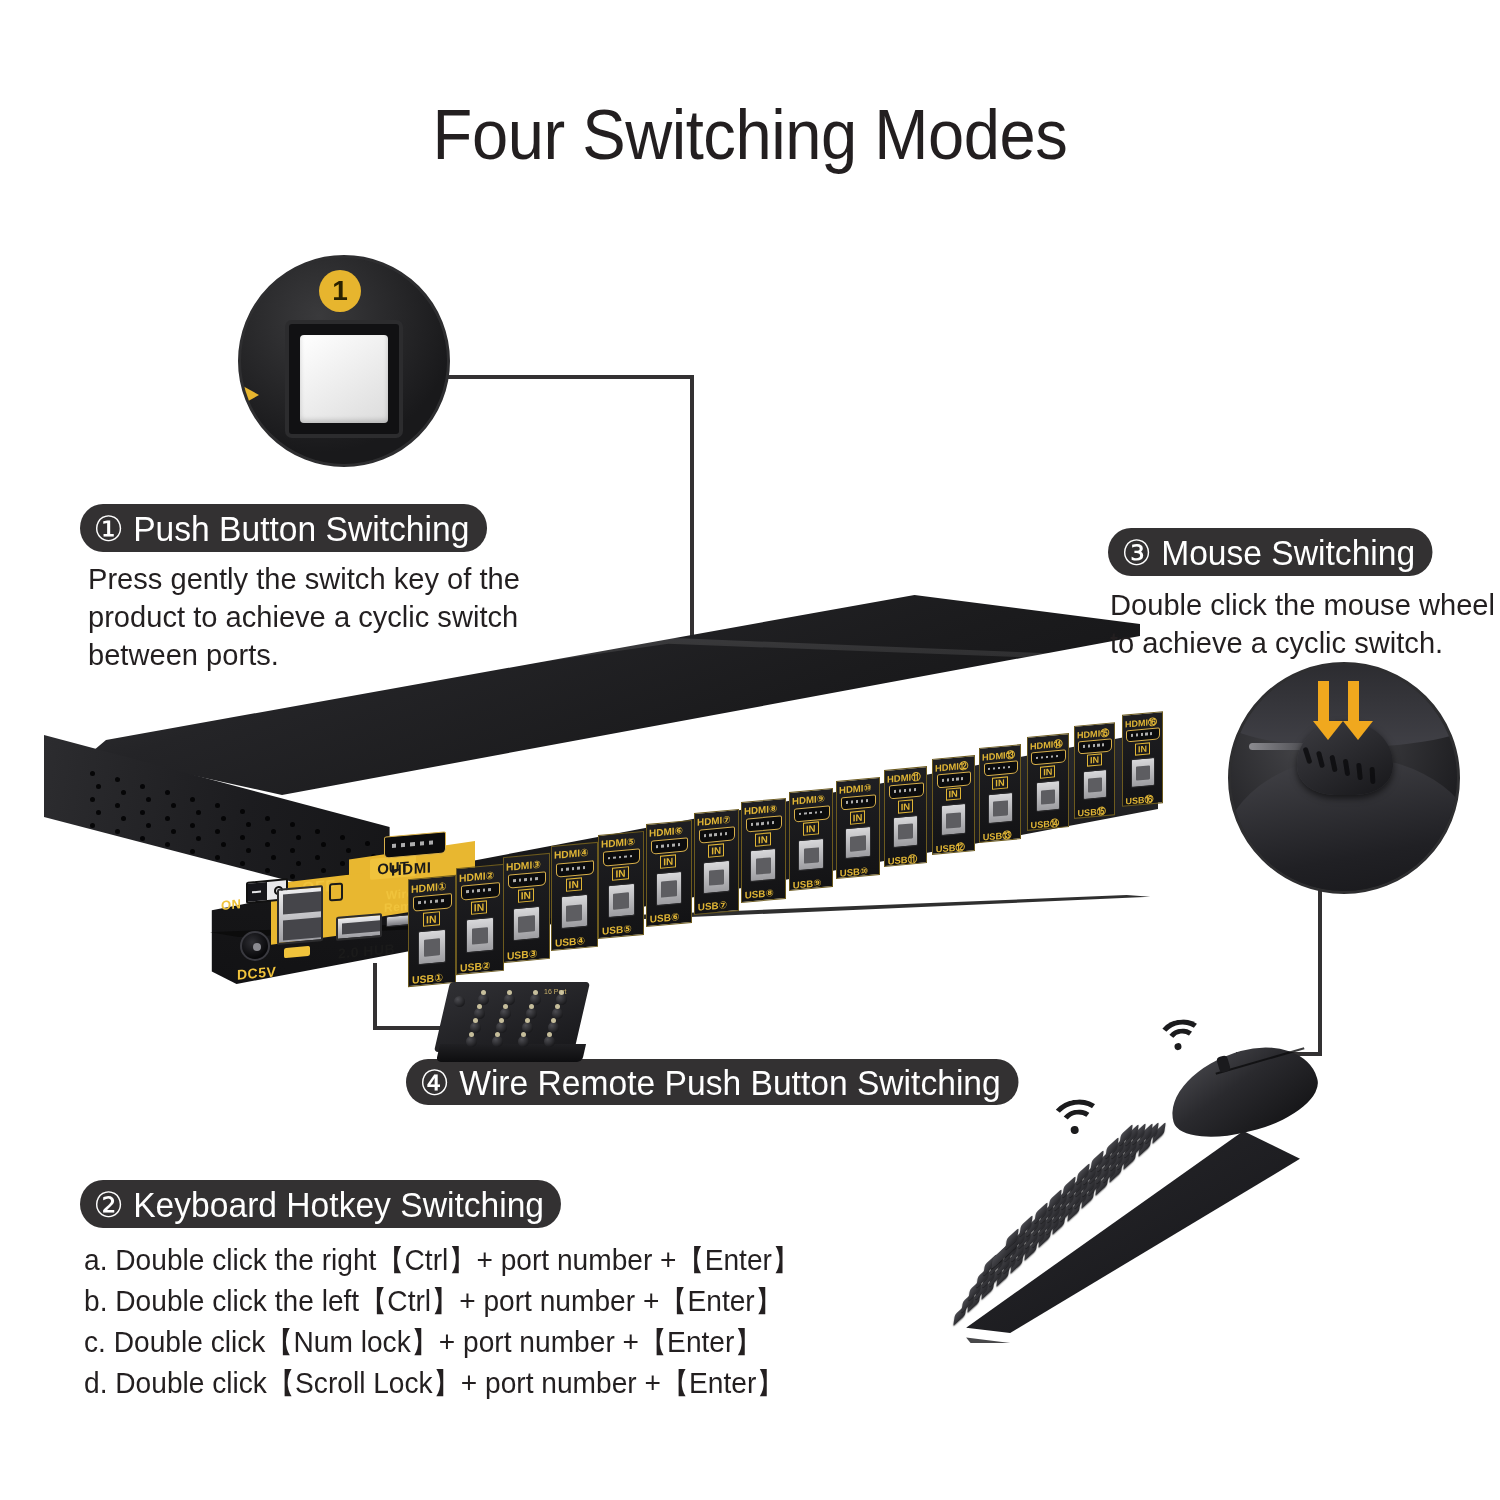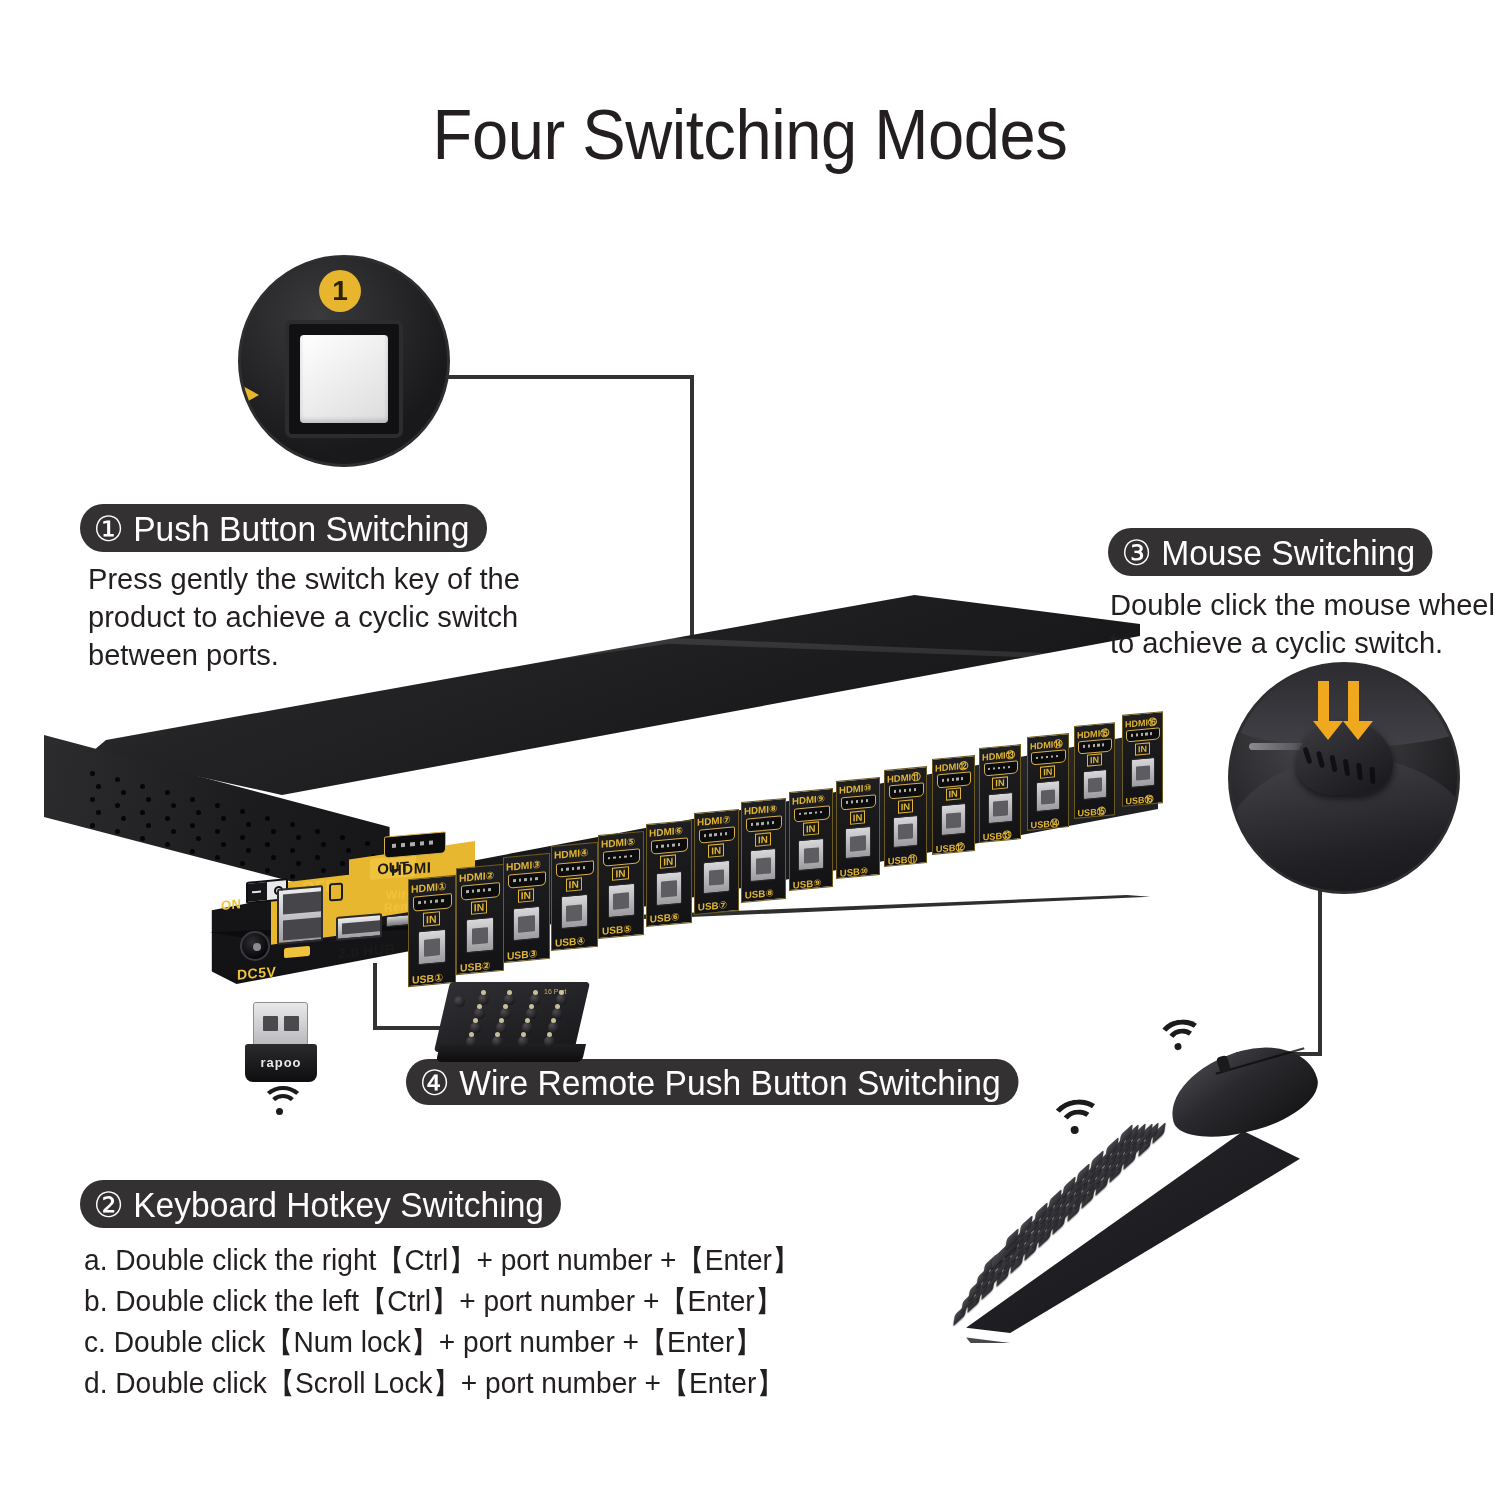--- a/index.html
+++ b/index.html
@@ -617,34 +617,20 @@
     <span class="num">②</span>
     <span class="txt">Keyboard Hotkey Switching</span>
   </div>
   <div class="hotkeys" id="hotkey-list" style="left:84px;top:1240px;">
       <div>a. Double click the right【Ctrl】+ port number +【Enter】</div>
       <div>b. Double click the left【Ctrl】+ port number +【Enter】</div>
       <div>c. Double click【Num lock】+ port number +【Enter】</div>
       <div>d. Double click【Scroll Lock】+ port number +【Enter】</div>
     </div>
 
-  <div id="dongle">
-    <div class="dg-metal">
-      <i style="left:9px;"></i>
-        <i style="left:30px;"></i>
-    </div>
-    <div class="dg-plastic">
-      <span>rapoo</span>
-    </div>
-    <div class="wifi-ico" style="left:22px;top:82px;width:44px;height:34px;">
-      <b style="left:2px;top:2px;width:36px;height:30px;"></b>
-      <b style="left:9px;top:10px;width:22px;height:20px;"></b>
-      <u style="left:17px;top:24px;"></u>
-    </div>
-  </div>
 
   <div id="remote">
     <div class="rm-top"></div>
     <div class="rm-side"></div>
     <div class="rm-txt" style="left:112px;top:6px;">16 Port</div>
     <div id="remote-buttons">
         <div class="rm-btn" style="left: 46px; top: 12px;"></div>
         <div class="rm-led" style="left: 49px; top: 8px;"></div>
         <div class="rm-btn" style="left: 72px; top: 12px;"></div>
         <div class="rm-led" style="left: 75px; top: 8px;"></div>

